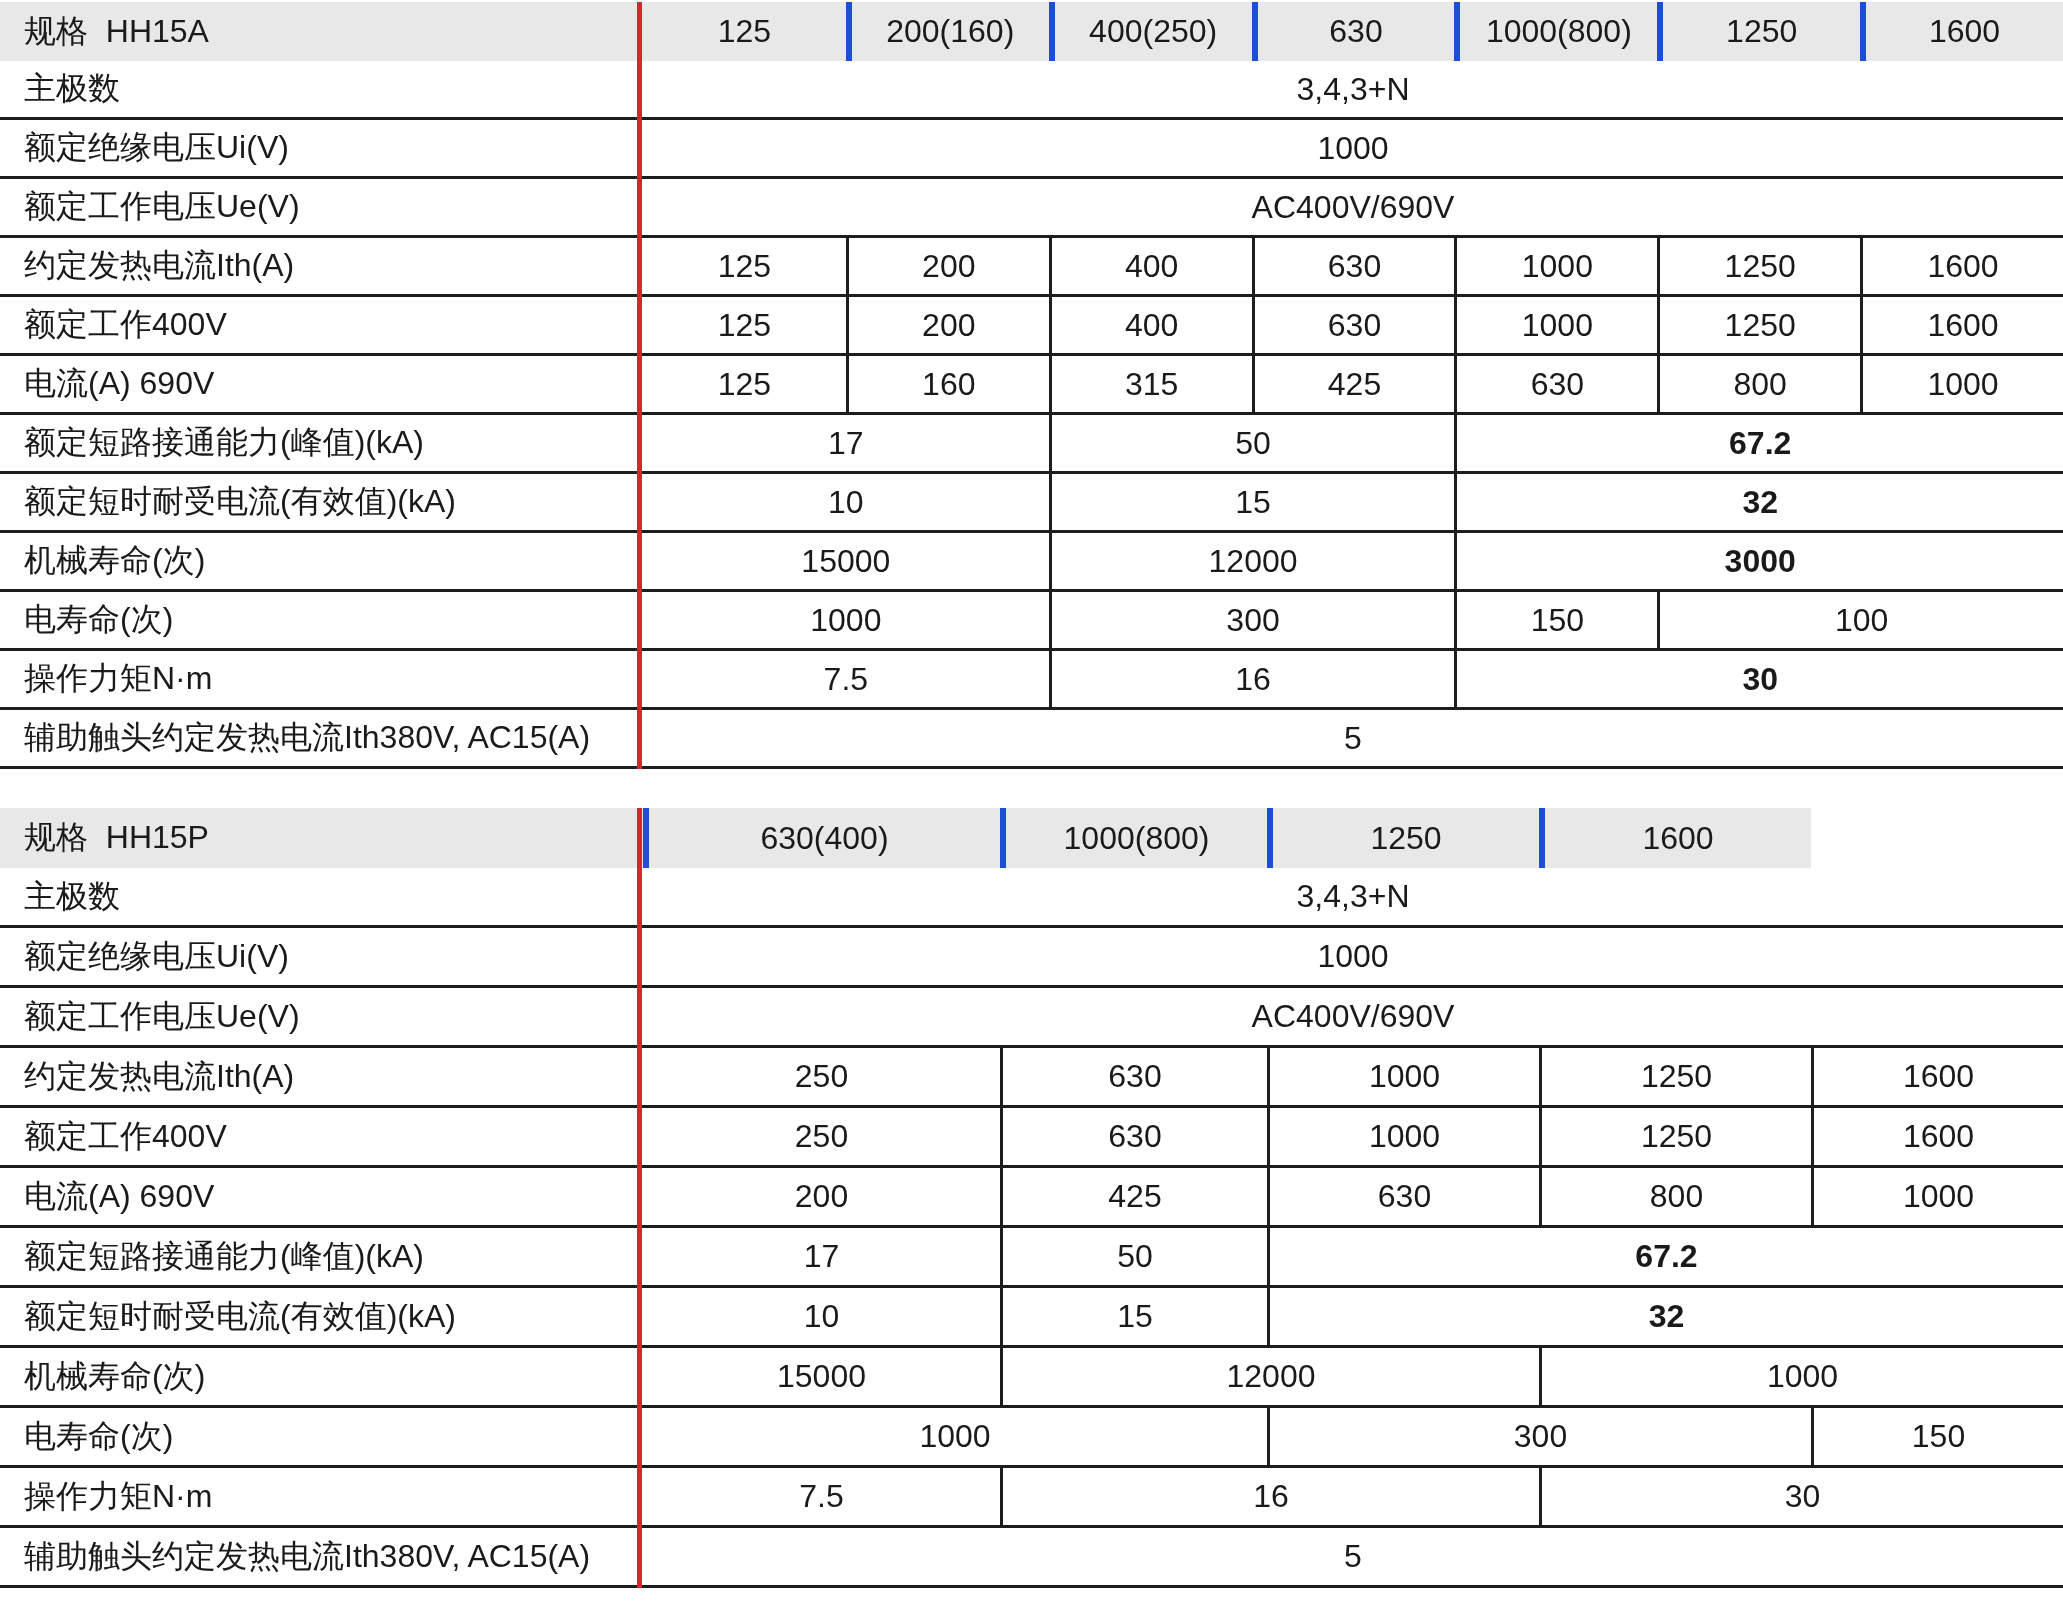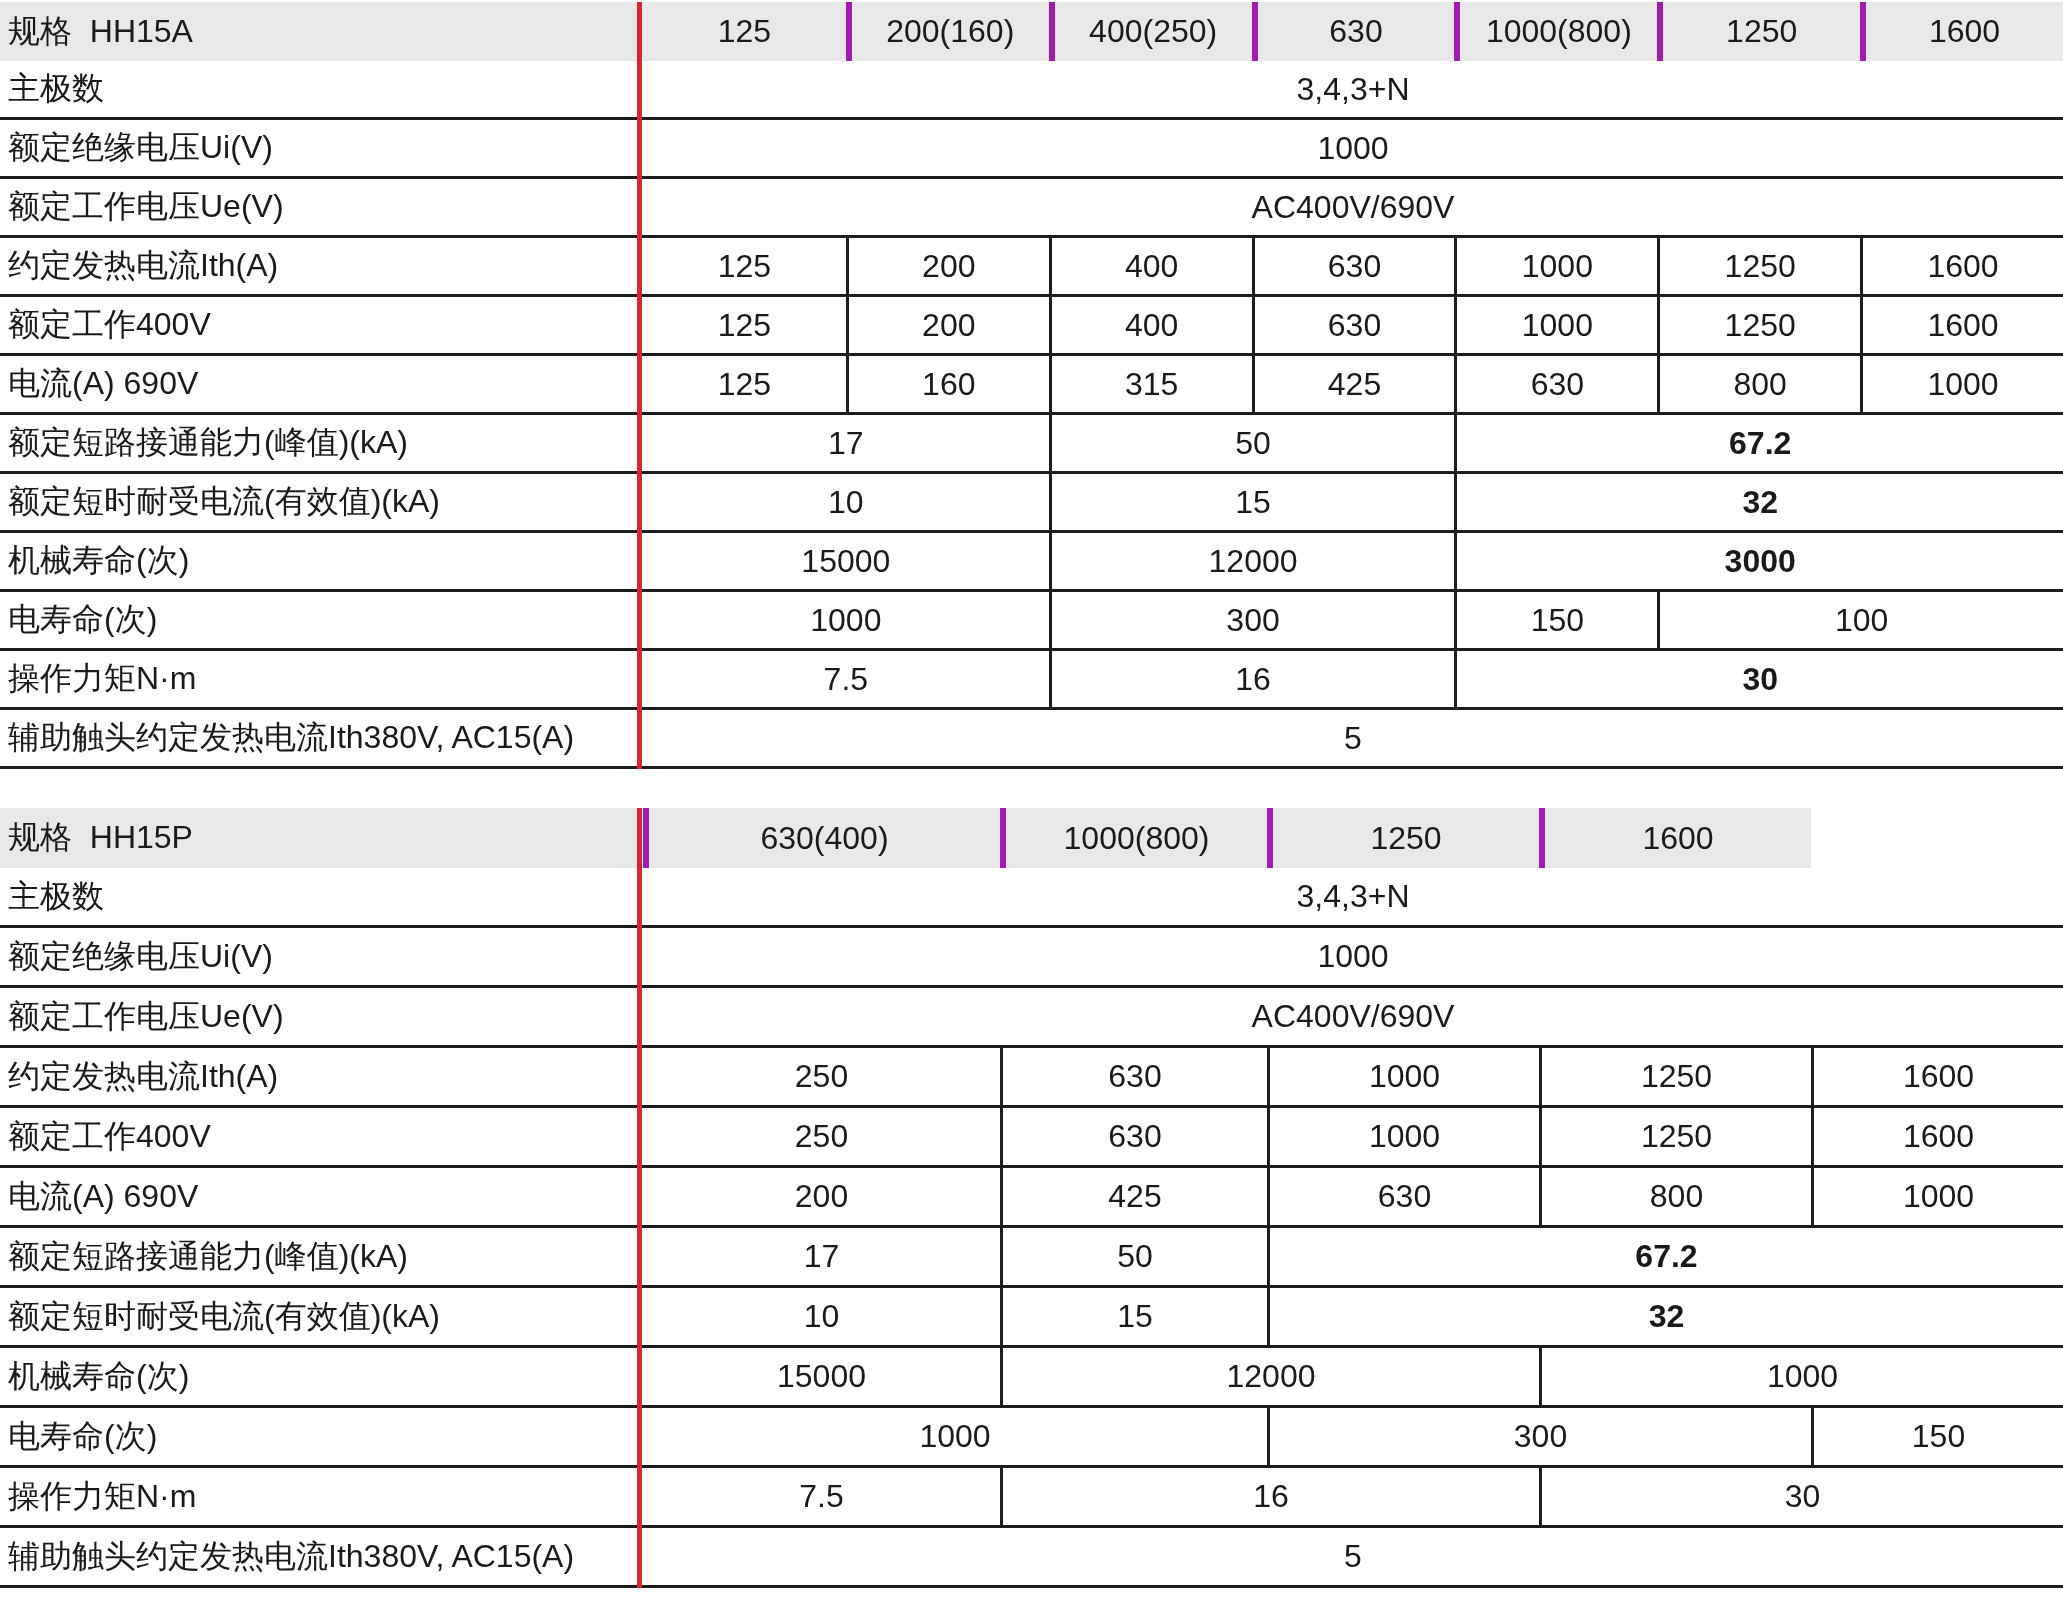--- a/index.html
+++ b/index.html
@@ -6,23 +6,23 @@
   .page{position:relative;width:2063px;height:1612px;background:#ffffff;overflow:hidden;
         color:#1a1a1a;font-family:"Liberation Sans",sans-serif;font-size:32px;}
   .tbl{position:relative;width:2063px;}
   .t1{margin-top:2px;}
   .t2{margin-top:39px;}
   .row{display:grid;box-sizing:border-box;border-bottom:3px solid #1d1d1d;background:#ffffff;}
   .t1 .row{grid-template-columns:643px repeat(7,1fr);height:59px;}
   .t2 .row{grid-template-columns:643px 357px 267px 272px 272px 252px;height:60px;}
   .row.hdr{border-bottom:none;}
   .cell{display:flex;align-items:center;justify-content:center;box-sizing:border-box;min-width:0;overflow:hidden;}
-  .lbl{justify-content:flex-start;padding-left:8px;white-space:pre;}
+  .lbl{justify-content:flex-start;padding-left:24px;white-space:pre;}
   .hd{background:#e8e8e9;}
-  .gap{border-left:6px solid #a21caf;}
+  .gap{border-left:6px solid #1d4ed8;}
   .bl{border-left:3px solid #1d1d1d;}
   .s2{grid-column:span 2;}
   .s3{grid-column:span 3;font-weight:bold;}
   .s5{grid-column:span 5;}
   .s7{grid-column:span 7;}
   .redline{position:absolute;top:0;bottom:0;left:637px;width:5px;background:#d7262c;z-index:3;}
 </style>
 </head>
 <body>
 

